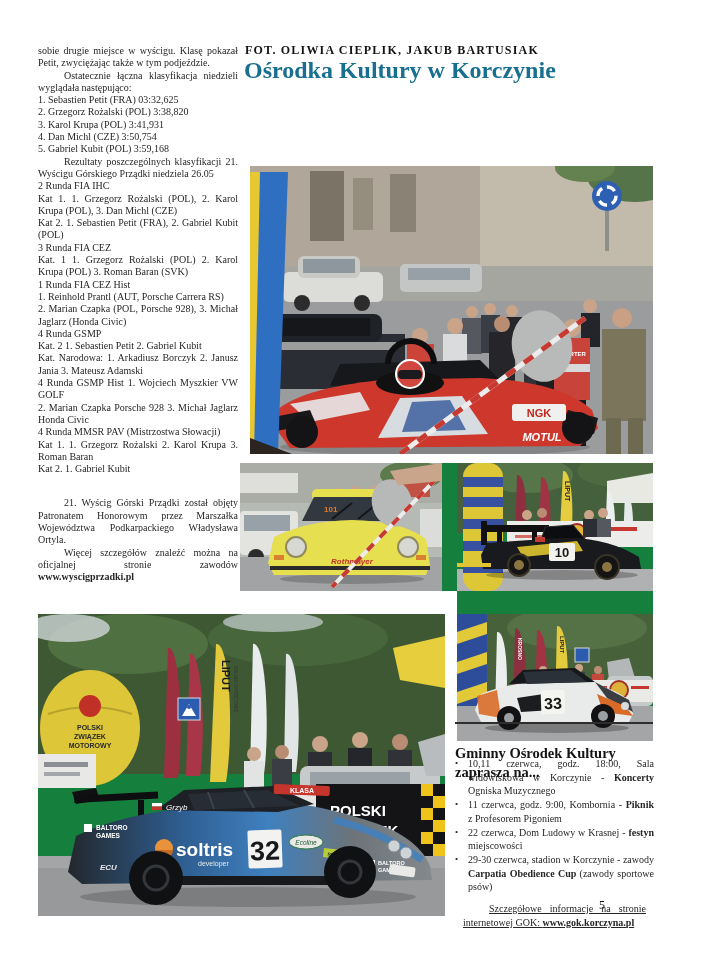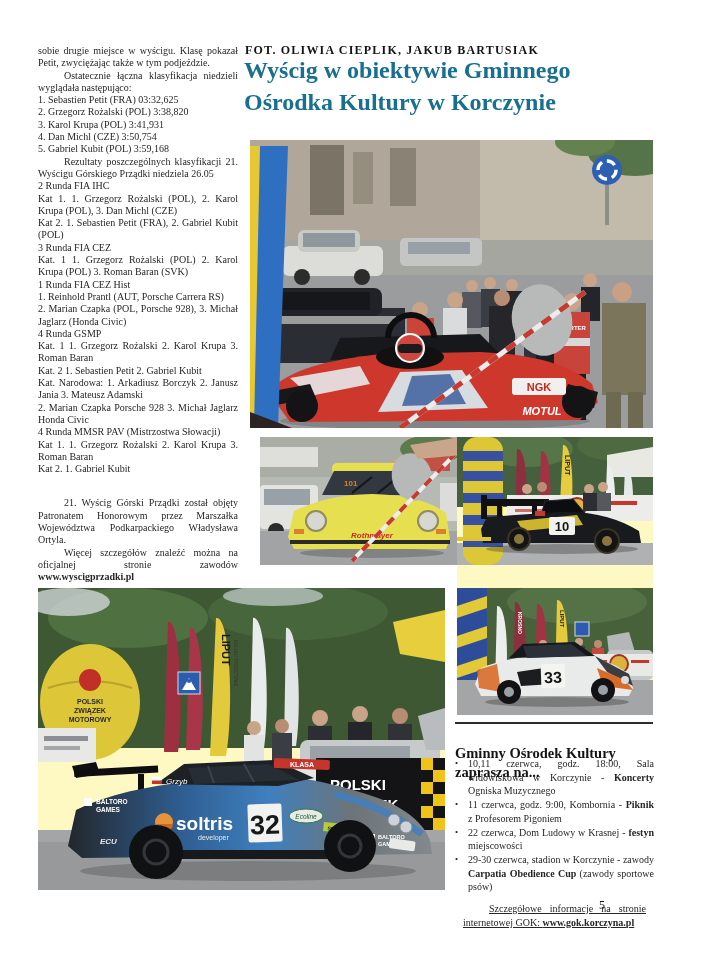--- a/index.html
+++ b/index.html
@@ -15,23 +15,23 @@
   .b{font-weight:bold;}
 
   
   .credit{position:absolute;left:245px;top:43px;font-size:12px;font-weight:bold;letter-spacing:1.2px;
     color:#141414;font-family:"Liberation Serif",serif;}
   .title{position:absolute;left:244px;top:54px;width:414px;font-size:24px;line-height:32px;
     font-weight:bold;color:#186f90;}
   .title div{white-space:nowrap;}
 
   
-  .photo{position:absolute;overflow:hidden;background:#fef9c3;}
+  .photo{position:absolute;overflow:hidden;background:#15803d;margin-top:26px;}
   #photo-top{left:250px;top:140px;width:403px;height:288px;}
-  #photo-mid-left{left:260px;top:437px;width:242px;height:128px;}
+  #photo-mid-left{left:240px;top:437px;width:242px;height:128px;}
   #photo-mid-right{left:457px;top:437px;width:196px;height:156px;}
   #photo-bottom-left{left:38px;top:588px;width:407px;height:302px;}
   #photo-bottom-right{left:457px;top:588px;width:196px;height:127px;}
   .photo svg{display:block;}
 
   
   .rule{position:absolute;left:455px;top:722px;width:198px;height:2px;background:#2d2d2d;}
   .events-heading{position:absolute;left:455px;top:744px;width:200px;font-size:14.5px;font-weight:bold;
     line-height:19px;color:#141414;}
   #events-block{position:absolute;left:455px;top:757px;width:199px;font-size:10px;line-height:13.7px;color:#262626;}
@@ -59,34 +59,33 @@
       <p class="indent">Rezultaty poszczególnych klasyfikacji 21. Wyścigu Górskiego Prządki niedziela 26.05</p>
       <p>2 Runda FIA IHC</p>
       <p>Kat 1. 1. Grzegorz Rożalski (POL), 2. Karol Krupa (POL), 3. Dan Michl (CZE)</p>
       <p>Kat 2. 1. Sebastien Petit (FRA), 2. Gabriel Kubit (POL)</p>
       <p>3 Runda FIA CEZ</p>
       <p>Kat. 1 1. Grzegorz Rożalski (POL) 2. Karol Krupa (POL) 3. Roman Baran (SVK)</p>
       <p>1 Runda FIA CEZ Hist</p>
       <p>1. Reinhold Prantl (AUT, Porsche Carrera RS)</p>
       <p>2. Marian Czapka (POL, Porsche 928), 3. Michał Jaglarz (Honda Civic)</p>
       <p>4 Runda GSMP</p>
-      <p>Kat. 1 1. Grzegorz Rożalski 2. Karol Krupa 3. Roman Baran</p>
       <p>Kat. 2 1. Sebastien Petit 2. Gabriel Kubit</p>
       <p>Kat. Narodowa: 1. Arkadiusz Borczyk 2. Janusz Jania 3. Mateusz Adamski</p>
+      <p>4 Runda GSMP Hist 1. Wojciech Myszkier VW GOLF</p>
       <p>2. Marian Czapka Porsche 928 3. Michał Jaglarz Honda Civic</p>
       <p>4 Runda MMSR PAV (Mistrzostwa Słowacji)</p>
       <p>Kat 1. 1. Grzegorz Rożalski 2. Karol Krupa 3. Roman Baran</p>
       <p>Kat 2. 1. Gabriel Kubit</p>
       <p class="indent gap">21. Wyścig Górski Prządki został objęty Patronatem Honorowym przez Marszałka Województwa Podkarpackiego Władysława Ortyla.</p>
       <p class="indent">Więcej szczegółów znaleźć można na oficjalnej stronie zawodów <span class="b">www.wyscigprzadki.pl</span></p>
     </div>
 
   <div class="credit">FOT. OLIWIA CIEPLIK, JAKUB BARTUSIAK</div>
   <div class="title">
-    <div>Wyścig w obiektywie Gminnego</div>
     <div>Ośrodka Kultury w Korczynie</div>
   </div>
 
   <div class="photo" id="photo-top">
     <svg width="403" height="288" viewBox="0 0 403 288">
       <rect x="0" y="0" width="403" height="120" fill="#b0a79a"></rect>
       <rect x="230" y="0" width="173" height="115" fill="#c2bbac"></rect>
       <rect x="60" y="5" width="34" height="70" fill="#7b7466"></rect>
       <rect x="103" y="12" width="20" height="52" fill="#958d7e"></rect>
       <rect x="140" y="8" width="26" height="58" fill="#8a8274"></rect>

